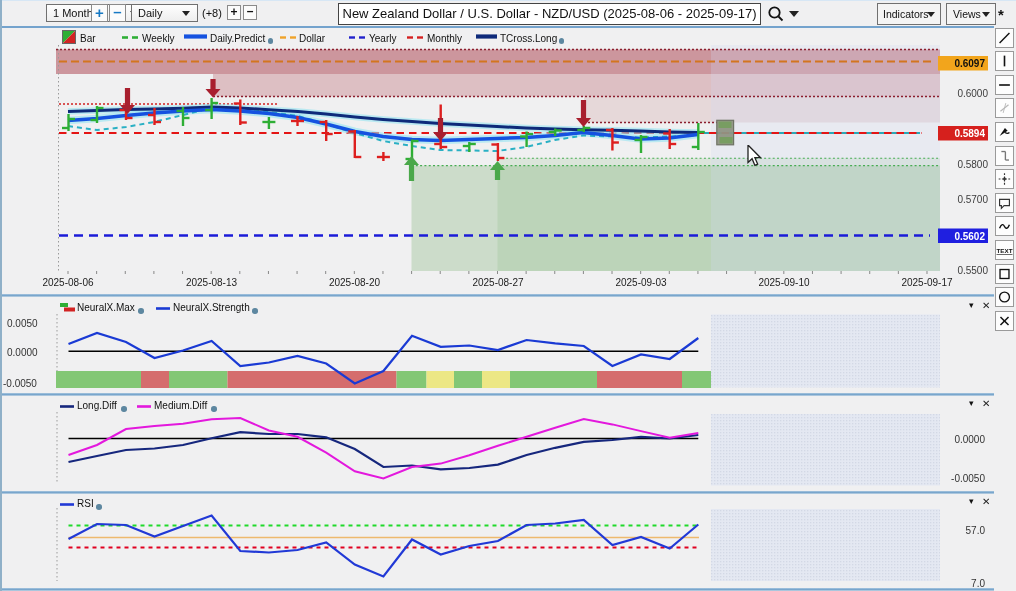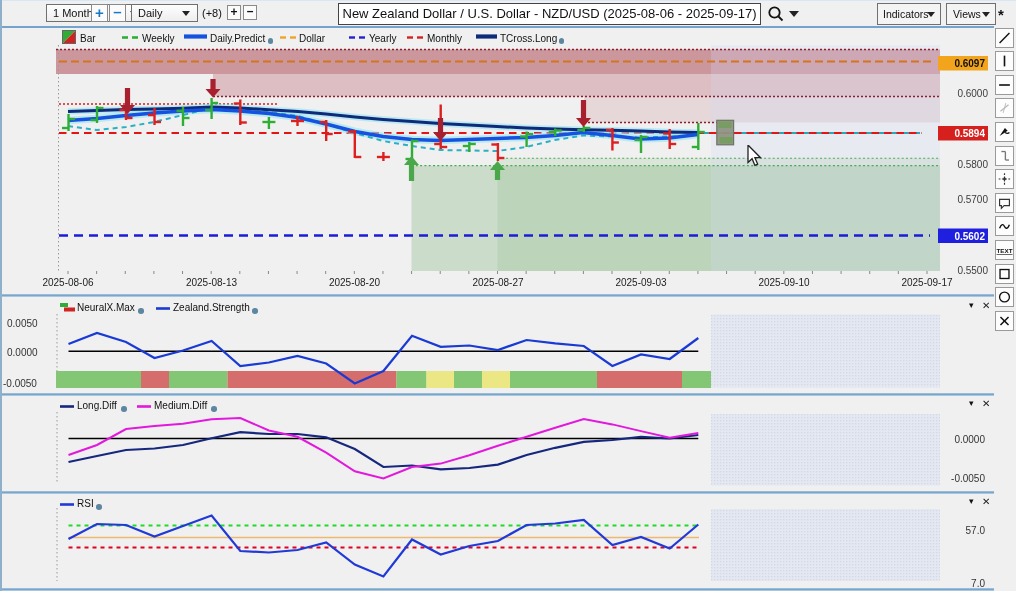--- a/index.html
+++ b/index.html
@@ -296,21 +296,21 @@
 </svg>
 <div class="pleg" style="left:77px;top:302px;">NeuralX.Max</div>
 <svg class="abs" style="left:60px;top:303px;" width="15" height="9">
     <rect x="0" y="0" width="8" height="4" fill="#2eae35"></rect>
     <rect x="4" y="4.5" width="11" height="4" fill="#d22323"></rect>
   </svg>
 <div class="idot" style="left:138px;top:308px;"></div>
 <svg class="abs" style="left:156px;top:306.5px;" width="14" height="3">
     <line x1="0" y1="1.5" x2="14" y2="1.5" stroke="#1a3ad4" stroke-width="2.6"></line>
   </svg>
-<div class="pleg" style="left:173px;top:302px;">Zealand.Strength</div>
+<div class="pleg" style="left:173px;top:302px;">NeuralX.Strength</div>
 <div class="idot" style="left:252px;top:308px;"></div>
 <div class="abs" style="left:969px;top:300px;font-size:9px;color:#111;">▾</div>
 <div class="abs" style="left:982px;top:300px;font-size:10px;color:#222;">✕</div>
 
 <svg class="abs" style="left:0;top:395px;" width="1016" height="96" viewBox="0 395 1016 96">
     <defs>
       <pattern id="fpat3" width="3" height="3" patternUnits="userSpaceOnUse">
         <rect width="3" height="3" fill="#e4e8f2"></rect>
         <rect width="1.3" height="1.3" fill="#d3d8e5"></rect>
       </pattern>

